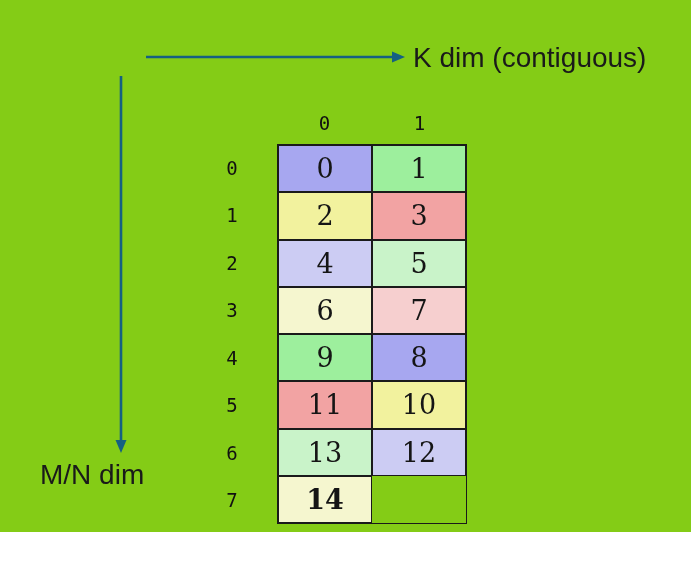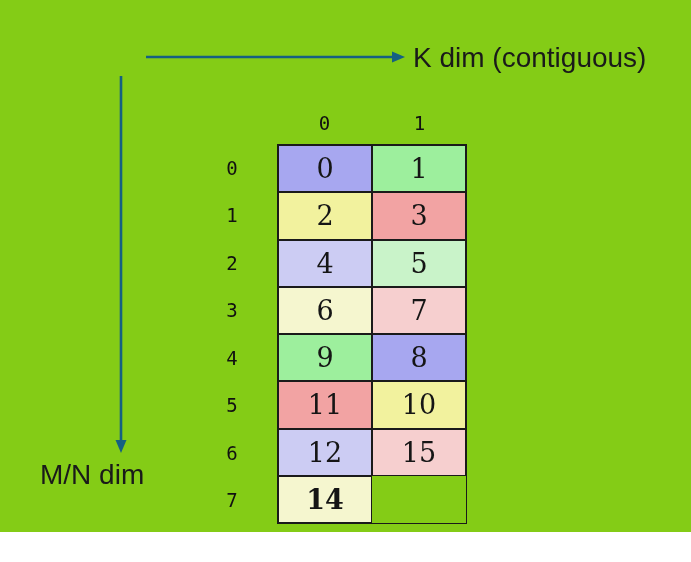--- a/index.html
+++ b/index.html
@@ -118,18 +118,18 @@
     <div class="cell" style="background: rgb(242, 242, 158);">2</div>
     <div class="cell" style="background: rgb(242, 163, 163);">3</div>
     <div class="cell" style="background: rgb(204, 204, 243);">4</div>
     <div class="cell" style="background: rgb(201, 243, 201);">5</div>
     <div class="cell" style="background: rgb(245, 246, 207);">6</div>
     <div class="cell" style="background: rgb(246, 207, 207);">7</div>
     <div class="cell" style="background: rgb(157, 239, 157);">9</div>
     <div class="cell" style="background: rgb(167, 167, 240);">8</div>
     <div class="cell" style="background: rgb(242, 163, 163);">11</div>
     <div class="cell" style="background: rgb(242, 242, 158);">10</div>
+    <div class="cell" style="background: rgb(201, 243, 201);">13</div>
     <div class="cell" style="background: rgb(204, 204, 243);">12</div>
-    <div class="cell" style="background: rgb(246, 207, 207);">15</div>
     <div class="cell" style="background: rgb(245, 246, 207); font-weight: bold;">14</div>
   </div>
 
 </div>
 
 </body></html>

